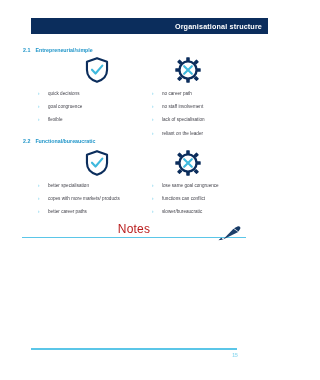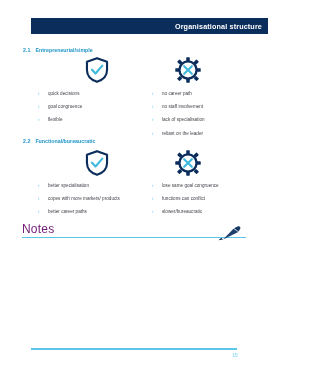--- a/index.html
+++ b/index.html
@@ -103,24 +103,25 @@
   }
 
   
   .notes-wrap {
     position: absolute;
     left: 22px;
     top: 222px;
     width: 224px;
   }
   .notes-label {
-    color: #701a75;
+    color: #b91c1c;
     font-size: 12px;
     line-height: 14px;
     letter-spacing: 0.2px;
+    text-align: center;
   }
   .notes-rule {
     width: 100%;
     height: 1.2px;
     background: #5bc6e8;
     margin-top: 1px;
   }
   #pen-icon {
     position: absolute;
     left: 212px;

